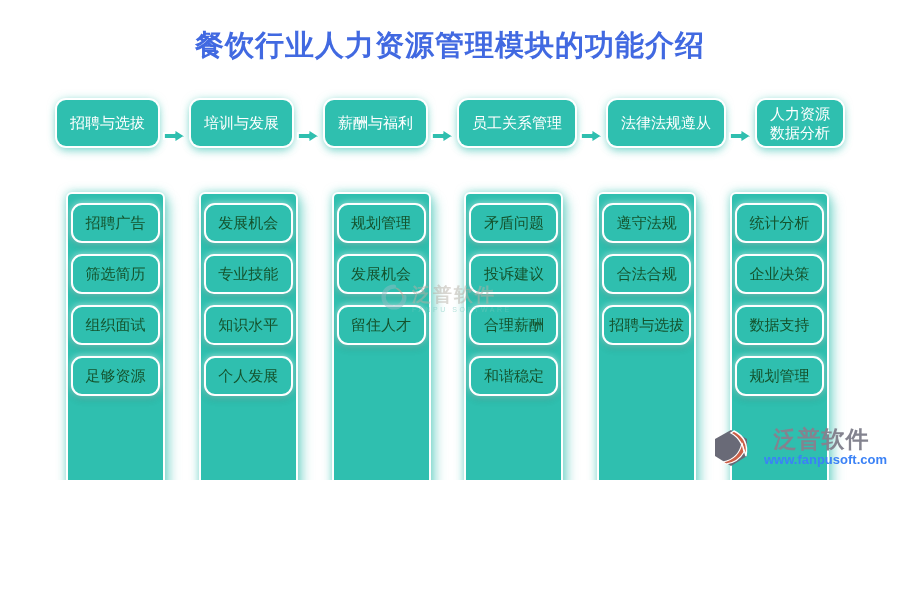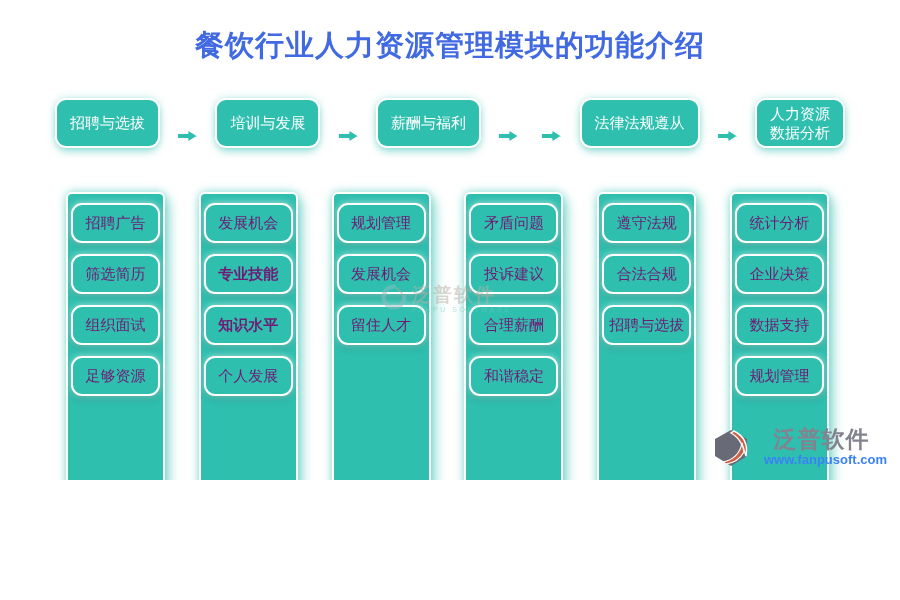--- a/index.html
+++ b/index.html
@@ -33,24 +33,24 @@
   .col{
     width:99px;height:308px;box-sizing:border-box;background:#2fbfaf;
     border:2px solid #ffffff;border-radius:6px;
     display:flex;flex-direction:column;align-items:center;gap:11px;padding-top:9px;
     box-shadow:0 0 10px rgba(47,191,175,.55),5px 7px 12px rgba(47,191,175,.4);
   }
   .item{
     width:89px;height:40px;box-sizing:border-box;background:#2fbfaf;
     border:2px solid #ffffff;border-radius:11px;flex:0 0 auto;
     display:flex;align-items:center;justify-content:center;
-    color:#701a75;font-size:15px;
+    color:#14532d;font-size:15px;
     box-shadow:0 4px 6px rgba(0,80,70,.22),0 0 7px rgba(255,255,255,.6);
   }
-  .item.bold{font-weight:bold;}
+  .item.bold{font-weight:normal;border-radius:10px;}
   
   .watermark{
     position:absolute;left:381px;top:284px;display:flex;align-items:center;gap:5px;
     opacity:.5;pointer-events:none;
   }
   .watermark .wm-text{display:flex;flex-direction:column;line-height:1;}
   .wm-name{font-size:19px;font-weight:bold;color:#b7b0a6;letter-spacing:2px;}
   .wm-sub{font-size:7px;color:#74c9bd;letter-spacing:2.5px;margin-top:2px;}
   
   .brand{
@@ -79,20 +79,21 @@
         <svg width="25" height="20" viewBox="0 0 26 20">
           <path d="M2 7 H13 V3 L24 10 L13 17 V13 H2 Z" fill="#2fbfaf" stroke="#ffffff" stroke-width="2" stroke-linejoin="round"></path>
         </svg>
       </div>
       <div class="hbox">薪酬与福利</div>
       <div class="harrow">
         <svg width="25" height="20" viewBox="0 0 26 20">
           <path d="M2 7 H13 V3 L24 10 L13 17 V13 H2 Z" fill="#2fbfaf" stroke="#ffffff" stroke-width="2" stroke-linejoin="round"></path>
         </svg>
       </div>
+      <div class="hbox">员工关系管理</div>
       <div class="harrow">
         <svg width="25" height="20" viewBox="0 0 26 20">
           <path d="M2 7 H13 V3 L24 10 L13 17 V13 H2 Z" fill="#2fbfaf" stroke="#ffffff" stroke-width="2" stroke-linejoin="round"></path>
         </svg>
       </div>
       <div class="hbox">法律法规遵从</div>
       <div class="harrow">
         <svg width="25" height="20" viewBox="0 0 26 20">
           <path d="M2 7 H13 V3 L24 10 L13 17 V13 H2 Z" fill="#2fbfaf" stroke="#ffffff" stroke-width="2" stroke-linejoin="round"></path>
         </svg>

